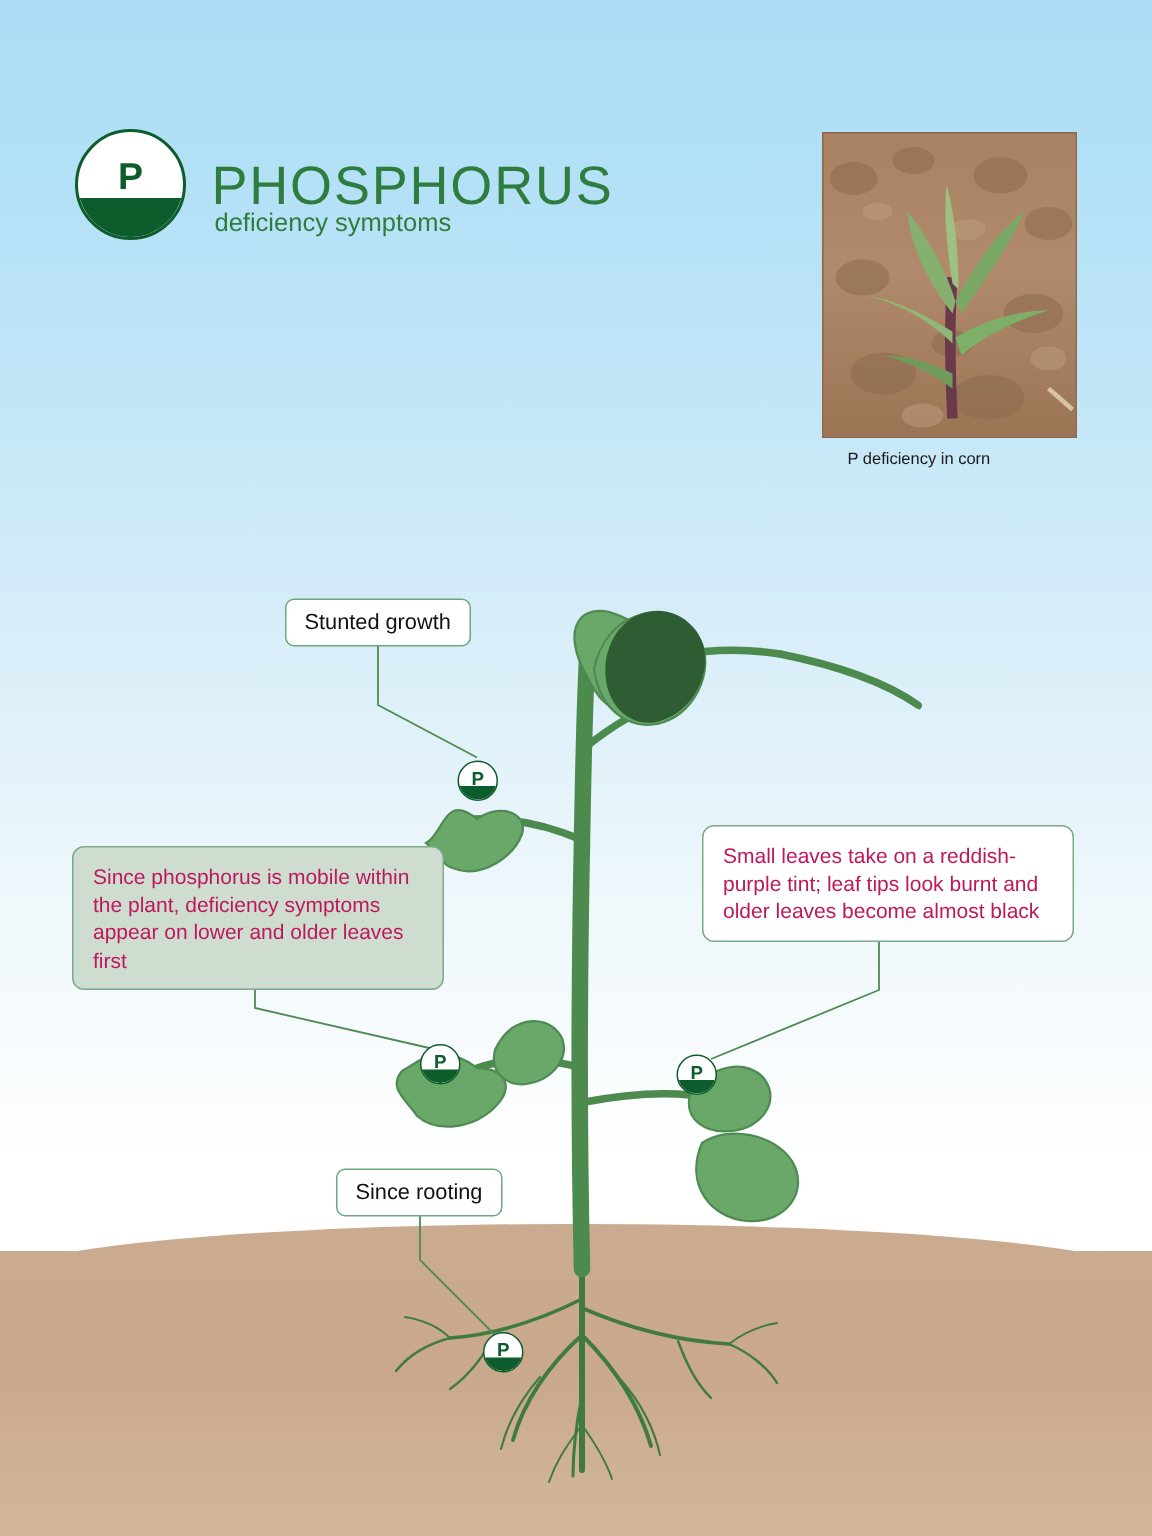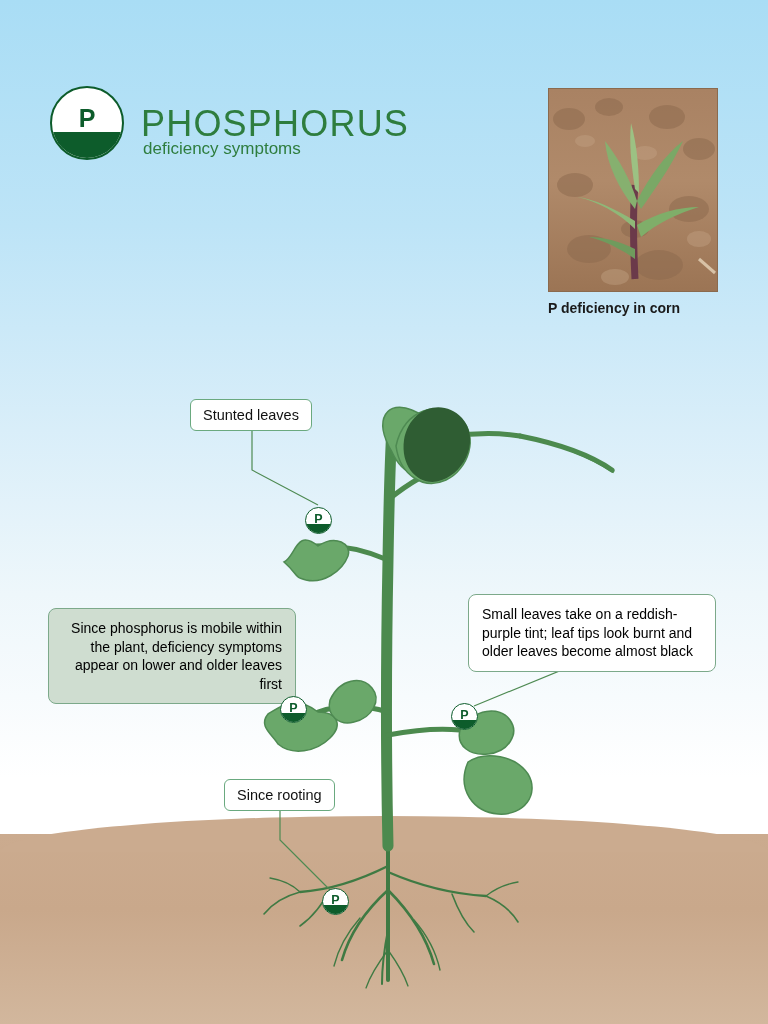--- a/index.html
+++ b/index.html
@@ -70,47 +70,45 @@
   .photo {
     position: absolute;
     left: 548px; top: 88px;
     width: 170px; height: 204px;
     background: #9c7b5c;
     overflow: hidden;
     border: 1px solid #8a6a4e;
   }
   .photo-caption {
     position: absolute;
-    left: 548px; top: 300px;
+    left: 565px; top: 300px;
     width: 200px;
-    font-size: 14px;
+    font-size: 11px;
     color: #1a1a1a;
-    font-weight: bold;
   }
   
   .label {
     position: absolute;
     background: #ffffff;
     border: 1px solid #6aa97f;
     border-radius: 6px;
     padding: 7px 12px;
     font-size: 14.5px;
     color: #111;
     white-space: nowrap;
   }
   .note {
     position: absolute;
     background: #cfddd0;
     border: 1px solid #7ca98a;
     border-radius: 8px;
     padding: 10px 13px;
     font-size: 14px;
     line-height: 1.33;
-    color: #000000;
-    margin-top: 44px;
+    color: #be185d;
   }
   .note.light {
     background: #ffffff;
   }
   .badge {
     position: absolute;
     width: 27px; height: 27px;
     border-radius: 50%;
     background: #ffffff;
     border: 1.6px solid #0d5c2b;
@@ -249,27 +247,27 @@
   </div>
   <div class="photo-caption">P deficiency in corn</div>
 
   <div class="logo">
     <div class="logo-bottom"></div>
     <div class="logo-letter">P</div>
   </div>
   <div class="title">PHOSPHORUS</div>
   <div class="subtitle">deficiency symptoms</div>
 
-  <div class="label" style="left:190px; top:399px;">Stunted leaves</div>
+  <div class="label" style="left:190px; top:399px;">Stunted growth</div>
   <div class="badge" style="left:305px; top:507px;">
     <div class="half"></div>
     <span>P</span>
   </div>
 
-  <div class="note" style="left:48px; top:564px; width:248px;text-align:right;">Since phosphorus is mobile within the plant, deficiency symptoms appear on lower and older leaves first</div>
+  <div class="note" style="left:48px; top:564px; width:248px;">Since phosphorus is mobile within the plant, deficiency symptoms appear on lower and older leaves first</div>
   <div class="badge" style="left:280px; top:696px;">
     <div class="half"></div>
     <span>P</span>
   </div>
 
   <div class="note light" style="left:468px; top:550px; width:248px;">Small leaves take on a reddish-purple tint; leaf tips look burnt and older leaves become almost black</div>
   <div class="badge" style="left:451px; top:703px;">
     <div class="half"></div>
     <span>P</span>
   </div>

